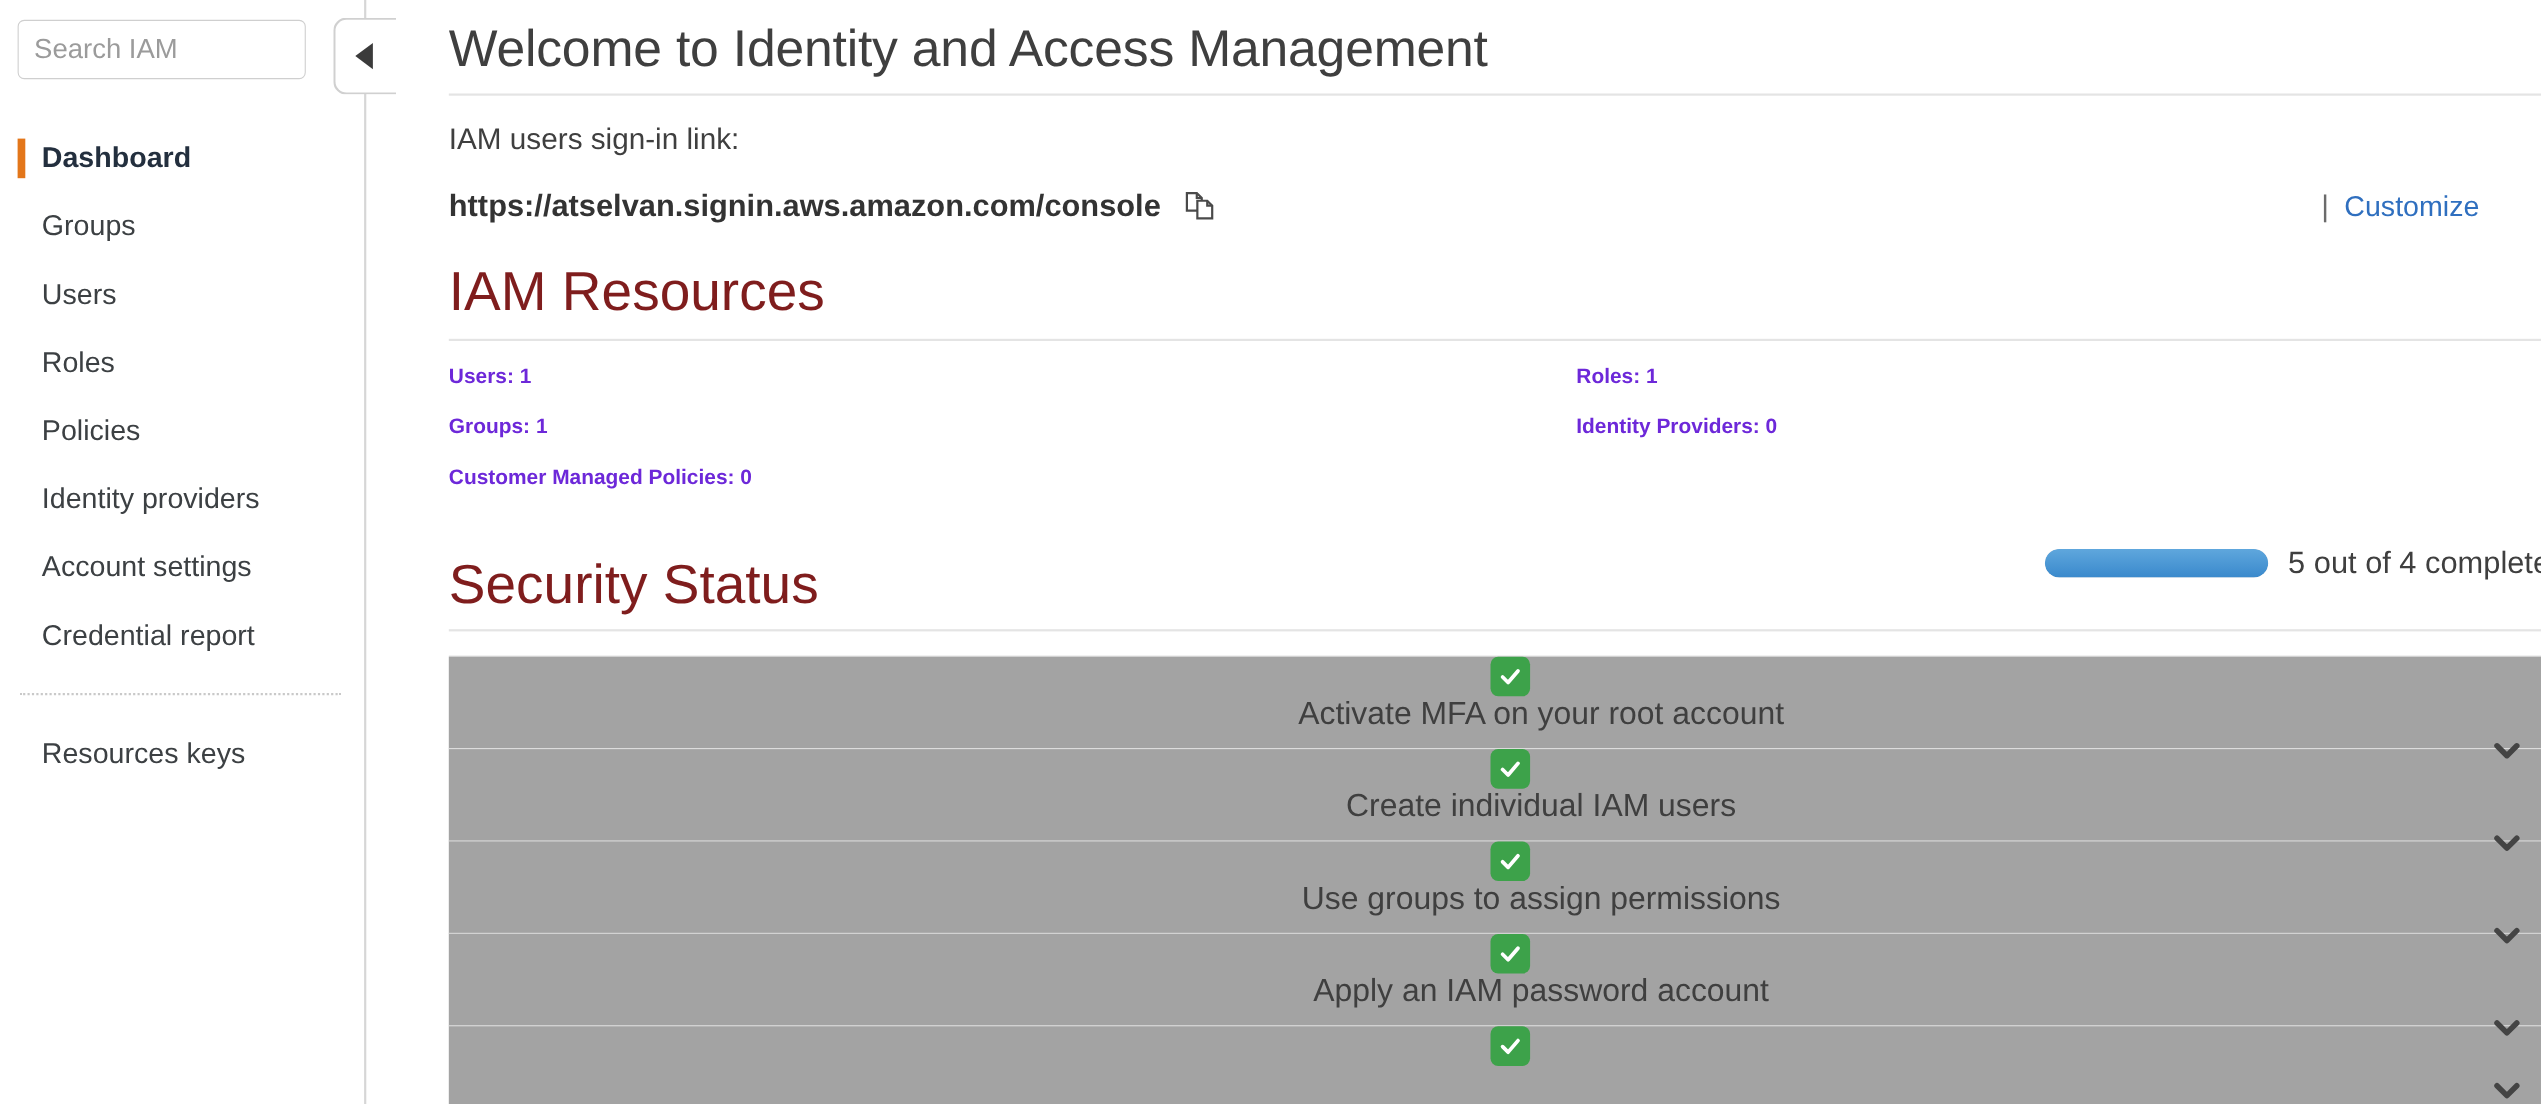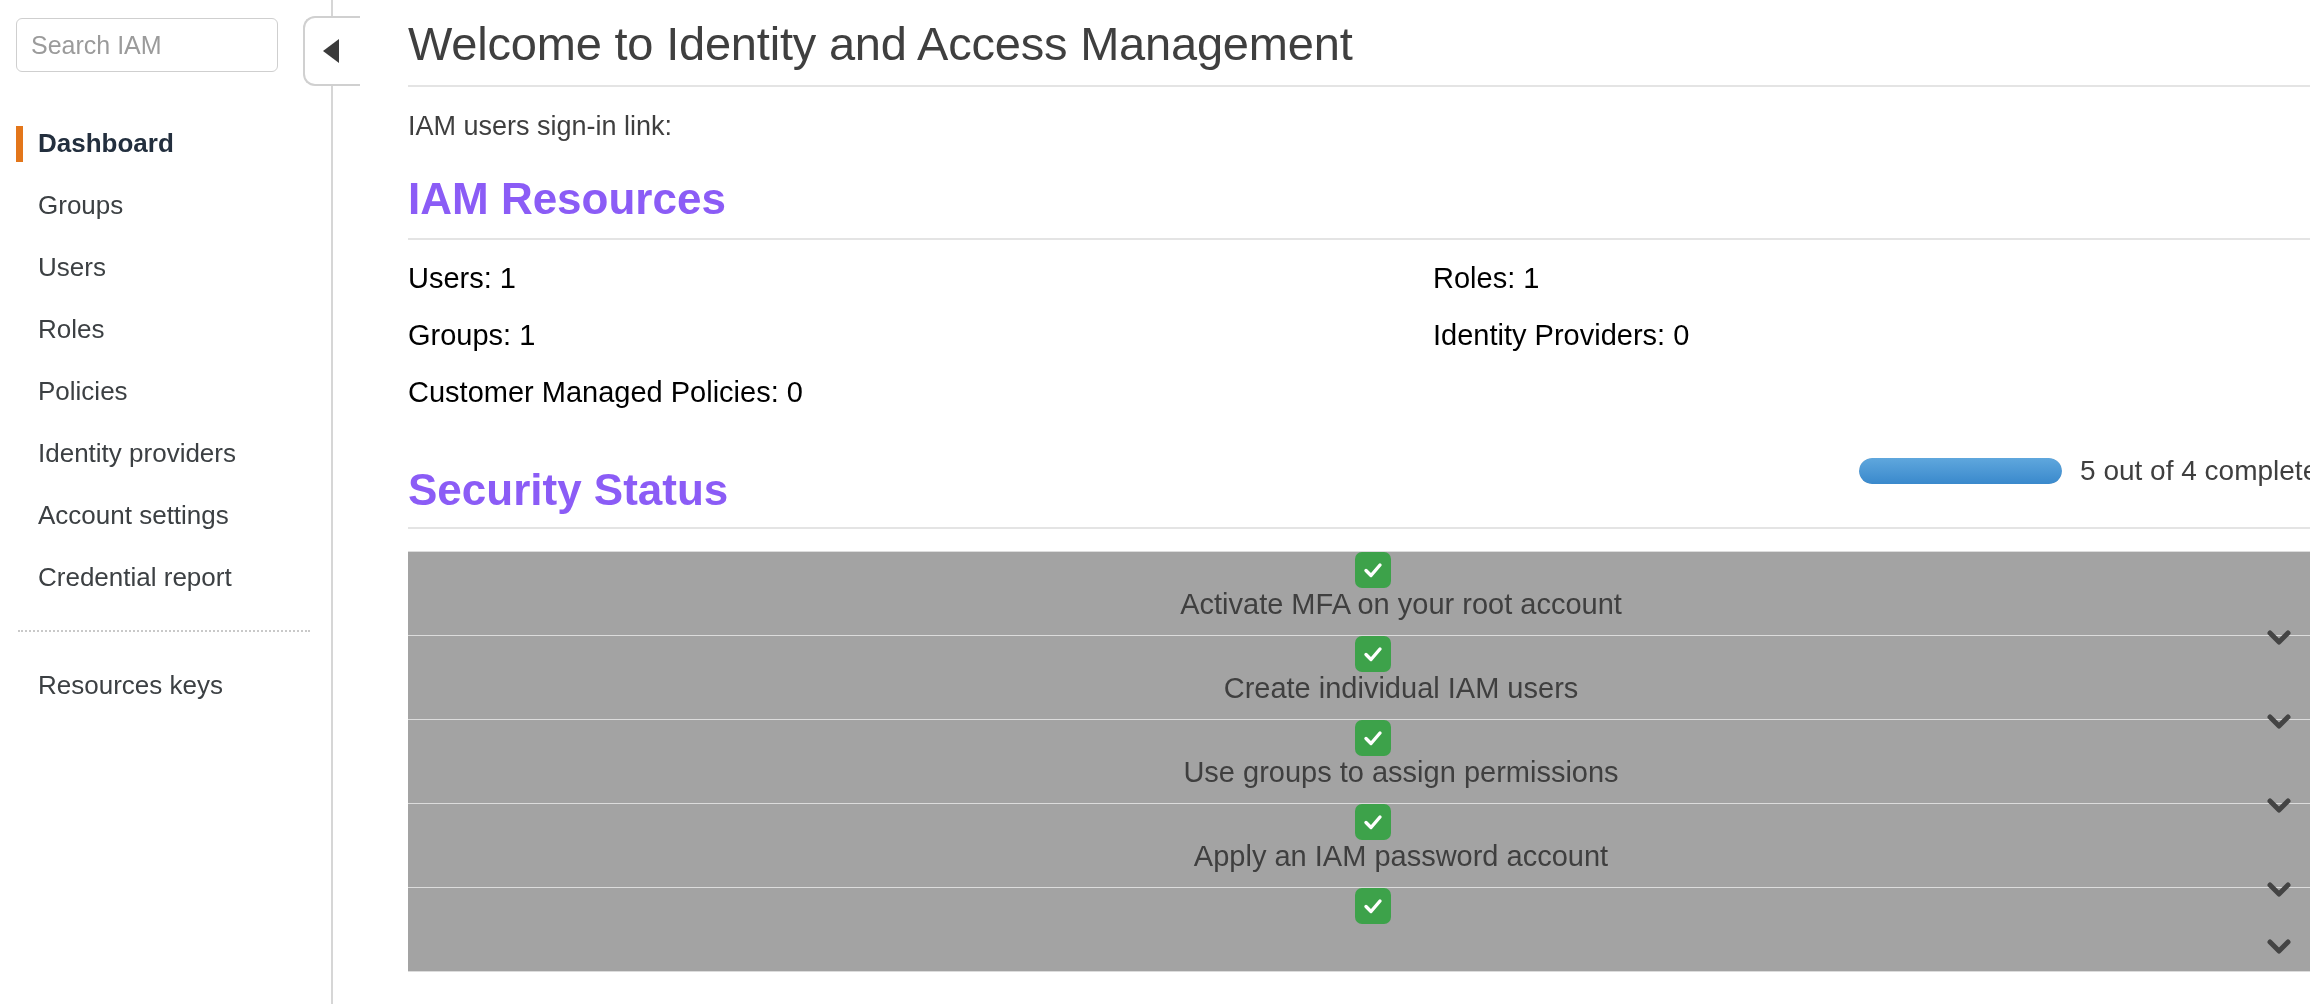--- a/index.html
+++ b/index.html
@@ -150,23 +150,23 @@
     margin-right: 14px;
   }
   .link-blue {
     color: #2f6fbf;
     font-size: 26px;
     text-decoration: none;
     cursor: pointer;
   }
 
   .section-title {
-    font-size: 44px;
-    font-weight: bold;
-    color: #8b5cf6;
+    font-size: 50px;
+    font-weight: normal;
+    color: #7f1d1d;
     margin: 32px 0 0 0;
   }
   .section-head-row {
     display: flex;
     align-items: center;
     width: 100%;
     padding-right: 4px;
   }
   .progress-area {
     margin-left: auto;
@@ -194,26 +194,27 @@
 
   .resources {
     display: flex;
     margin-top: 22px;
     padding-right: 56px;
   }
   .res-col { width: 50%; }
   .res-col.right { padding-left: 102px; }
   .res-link {
     display: block;
-    font-size: 29px;
-    color: #000000;
+    font-size: 19px;
+    color: #6d28d9;
     text-decoration: none;
     margin-bottom: 24px;
     cursor: pointer;
     white-space: nowrap;
+    font-weight: bold;
   }
 
   
   .status-list {
     margin-top: 22px;
     margin-right: 0;
     width: 1922px;
     border-top: 1px solid #dcdcdc;
   }
   .status-row {
@@ -302,20 +303,35 @@
     </div>
   </aside>
 
   <main class="main">
 
     <h1 class="page-title">Welcome to Identity and Access Management</h1>
     <hr class="hr" style="width:1922px;">
 
     <div class="signin-label">IAM users sign-in link:</div>
 
+    <div class="signin-row">
+      <span class="signin-url">https://atselvan.signin.aws.amazon.com/console</span>
+      <span class="copy-icon">
+        <svg width="34" height="34" viewBox="0 0 34 34">
+          <path d="M4 5.5 L13 5.5 L17.5 10 L17.5 21.5 L4 21.5 Z" fill="none" stroke="#4a4a4a" stroke-width="2"></path>
+          <path d="M13 5.5 L13 10 L17.5 10" fill="none" stroke="#4a4a4a" stroke-width="2"></path>
+          <path d="M13.5 12.5 L22.5 12.5 L27 17 L27 28.5 L13.5 28.5 Z" fill="#ffffff" stroke="#4a4a4a" stroke-width="2"></path>
+          <path d="M22.5 12.5 L22.5 17 L27 17" fill="none" stroke="#4a4a4a" stroke-width="2"></path>
+        </svg>
+      </span>
+      <span class="signin-right">
+        <span class="pipe">|</span>
+        <a class="link-blue">Customize</a>
+      </span>
+    </div>
 
     <h2 class="section-title">IAM Resources</h2>
     <hr class="hr" style="width:1922px;">
 
     <div class="resources">
       <div class="res-col">
         <a class="res-link">Users: 1</a>
         <a class="res-link">Groups: 1</a>
         <a class="res-link">Customer Managed Policies: 0</a>
       </div>

